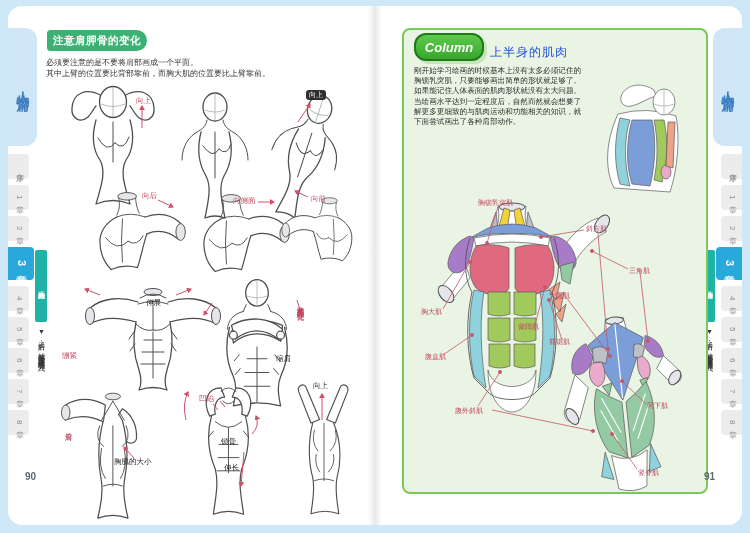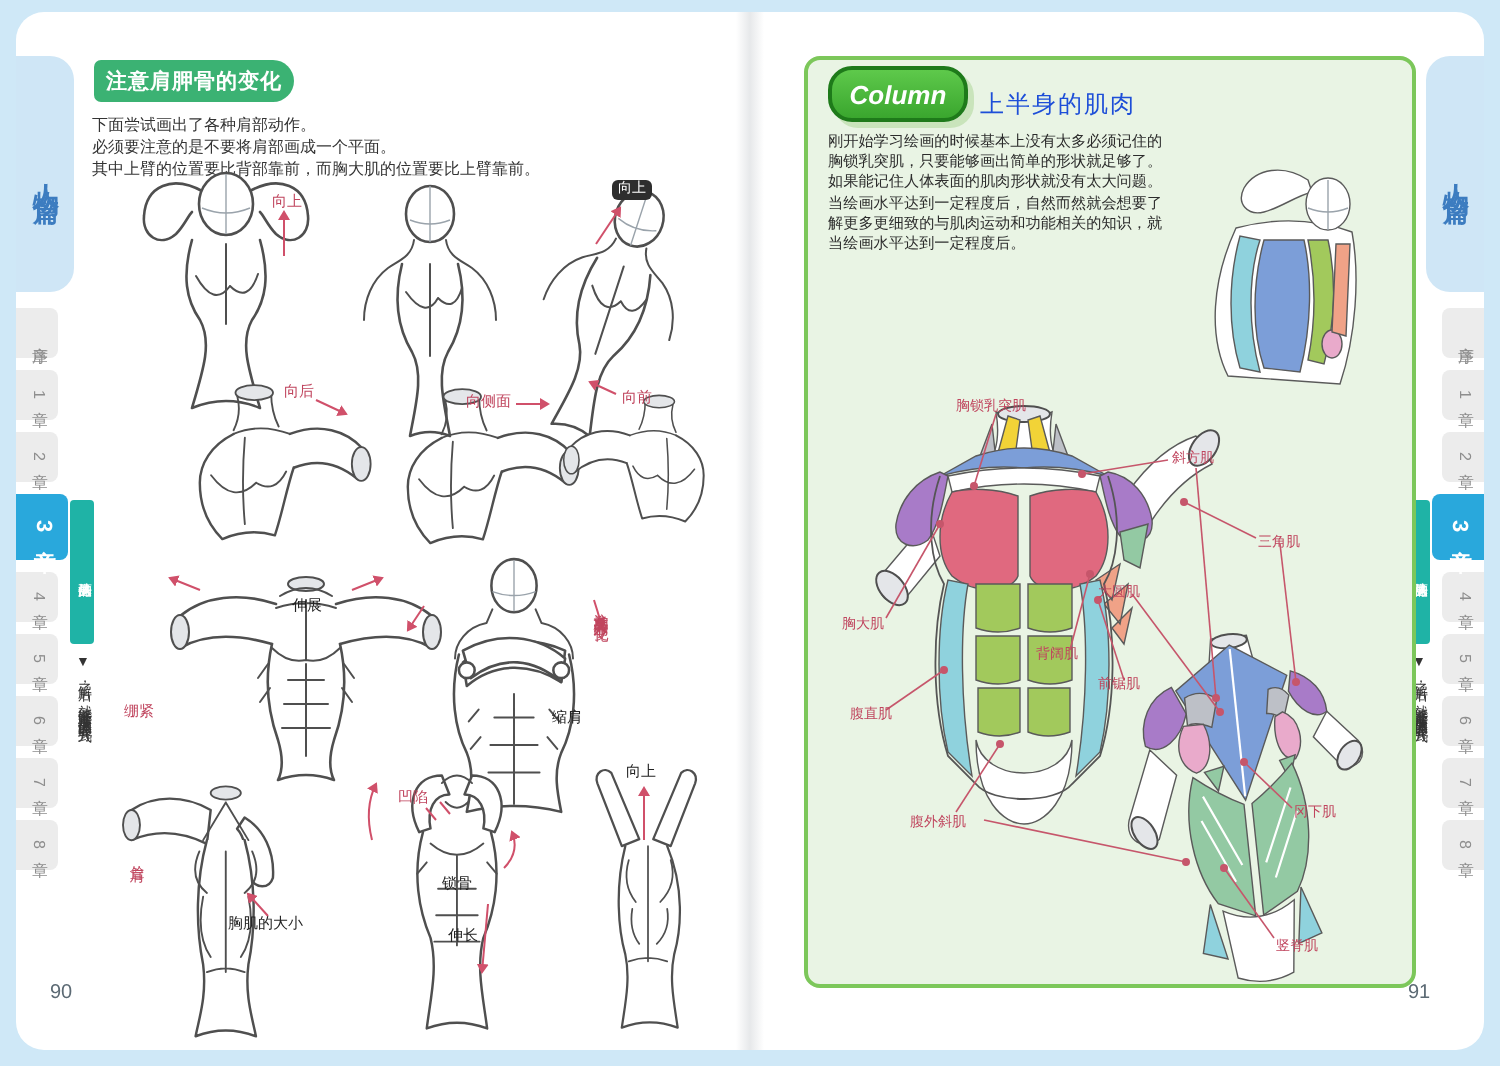--- a/index.html
+++ b/index.html
@@ -25,21 +25,21 @@
   .topic{position:absolute;top:244px;width:12px;height:72px;background:#1fb3a6;color:#fff;font-size:7px;
          writing-mode:vertical-rl;display:flex;align-items:center;justify-content:center;border-radius:2px;}
   .left .topic{left:27px}.right .topic{right:27px}
   .note{position:absolute;top:322px;writing-mode:vertical-rl;font-size:7px;color:#333;height:170px;letter-spacing:1px;}
   .left .note{left:28px}.right .note{right:28px}
   
   .title-box{position:absolute;left:47px;top:30px;width:100px;height:21px;background:var(--accent);
              color:#fff;font-weight:bold;font-size:10.5px;border-radius:4px 12px 12px 4px;
              display:flex;align-items:center;justify-content:center;letter-spacing:.5px;}
   .intro{position:absolute;left:46px;top:57px;font-size:8px;color:#333;line-height:11px;white-space:nowrap;}
-  .pagenum{position:absolute;top:491px;font-size:10px;color:#5c6a74;font-weight:normal;}
+  .pagenum{position:absolute;top:471px;font-size:10px;color:#5c6a74;font-weight:bold;}
   .pagenum.l{left:25px}.pagenum.r{left:704px}
   .lab{position:absolute;font-size:7.5px;color:var(--red);white-space:nowrap;line-height:8px;}
   .lab.black{color:#222}
   .lab.blackbox{background:#2e2e2e;color:#fff;padding:1px 3px;border-radius:3px;font-size:7px;}
   .lab.vert{writing-mode:vertical-rl;letter-spacing:1px;}
   
   .panel{position:absolute;left:402px;top:28px;width:302px;height:462px;background:var(--panel);
          border:2px solid var(--panelbr);border-radius:8px;}
   .badge{position:absolute;left:414px;top:33px;width:66px;height:24px;border-radius:12px;
          background:linear-gradient(180deg,#5ec94b,#3aa62e);border:2px solid #1e7a1a;
@@ -170,21 +170,20 @@
       <div class="tab">7章</div>
       <div class="tab">8章</div>
     </div>
   <div class="topic">身体的画法</div>
   <div class="note">▼了解后，就能逐渐掌握身体的表现方式</div>
 </div>
 
 
 <div class="title-box">注意肩胛骨的变化</div>
 <div class="intro">
-    <div>下面尝试画出了各种肩部动作。</div>
     <div>必须要注意的是不要将肩部画成一个平面。</div>
     <div>其中上臂的位置要比背部靠前，而胸大肌的位置要比上臂靠前。</div>
   </div>
 
 <svg class="fig" style="left:48px;top:84px" width="130" height="130" viewBox="0 0 130 130">
     <use href="#fem-armsup"></use>
   </svg>
 <svg class="fig" style="left:170px;top:90px" width="90" height="132" viewBox="0 0 90 132">
     <use href="#fem-stand"></use>
   </svg>
@@ -222,21 +221,21 @@
 
 <div class="panel"></div>
 <div class="badge">Column</div>
 <div class="col-title">上半身的肌肉</div>
 <div class="para">
     <div>刚开始学习绘画的时候基本上没有太多必须记住的</div>
     <div>胸锁乳突肌，只要能够画出简单的形状就足够了。</div>
     <div>如果能记住人体表面的肌肉形状就没有太大问题。</div>
     <div>当绘画水平达到一定程度后，自然而然就会想要了</div>
     <div>解更多更细致的与肌肉运动和功能相关的知识，就</div>
-    <div>当绘画水平达到一定程度后。</div>
+    <div>下面尝试画出了各种肩部动作。</div>
   </div>
 
 
 <svg class="fig" style="left:560px;top:80px" width="145" height="115" viewBox="0 0 145 115">
   <path class="mus f-white" d="M94,10 C82,2 68,4 62,14 C58,22 64,28 72,26 C80,24 88,18 96,16 Z"></path>
   <path class="mus f-white" d="M58,34 C46,60 44,88 54,108 L110,112 C118,88 120,58 116,36 Q88,26 58,34 Z"></path>
   <ellipse class="mus f-white" cx="104" cy="22" rx="11" ry="13"></ellipse>
   <path class="skf" d="M104,10 V35 M94,24 Q104,28 114,24"></path>
   <path class="mus f-cyan" d="M60,38 C54,60 54,84 60,104 L70,106 C64,84 64,58 70,40 Z"></path>
   <path class="mus f-blue" d="M72,40 C66,62 66,86 72,104 L90,106 C96,82 96,58 92,40 Z"></path>

